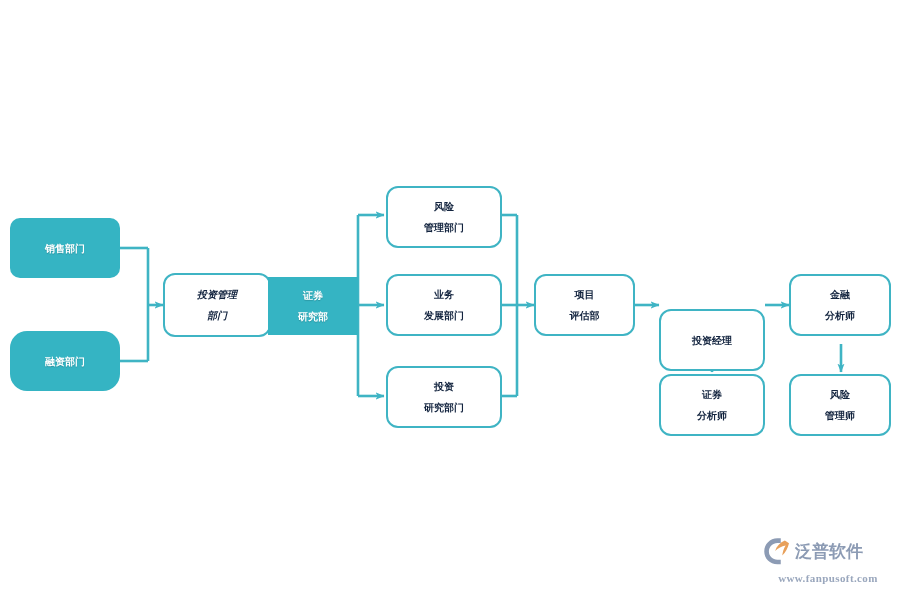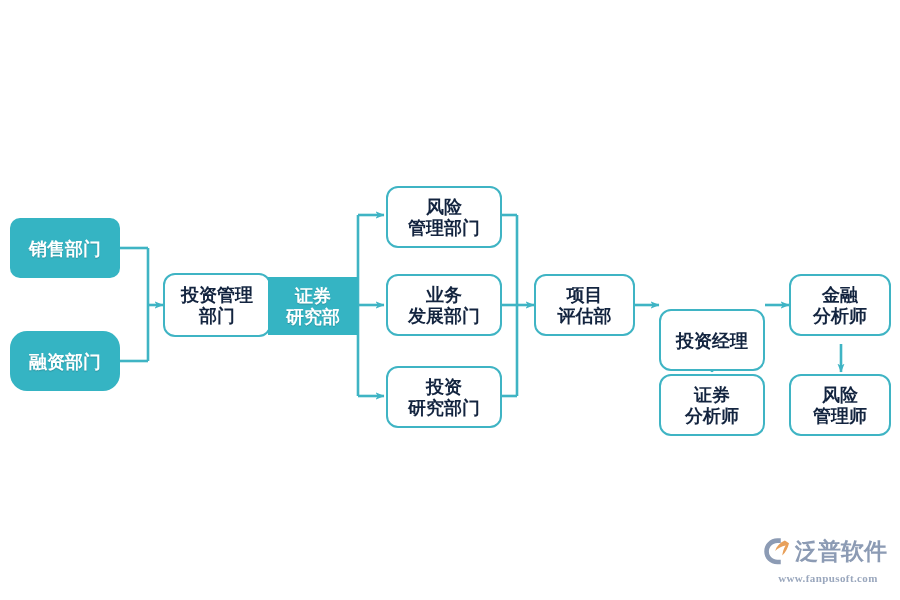--- a/index.html
+++ b/index.html
@@ -46,21 +46,21 @@
   
   .node {
     position: absolute;
     box-sizing: border-box;
     display: flex;
     align-items: center;
     justify-content: center;
     text-align: center;
     font-family: "DejaVu Sans", "Liberation Sans", sans-serif;
     font-weight: bold;
-    font-size: 18px;
+    font-size: 10px;
     line-height: 21px;
     white-space: pre-line;
     z-index: 3;
   }
   .node.filled {
     background: #35b4c3;
     color: #ffffff;
     border: none;
     border-radius: 10px;
     text-shadow: 0 1px 1px rgba(0,0,0,0.18);
@@ -96,21 +96,21 @@
   }
   .wm-mark {
     width: 30px;
     height: 30px;
     margin-right: 3px;
     flex: none;
   }
   .wm-name {
     font-family: "DejaVu Sans", "Liberation Sans", sans-serif;
     font-weight: bold;
-    font-size: 23px;
+    font-size: 17px;
     line-height: 26px;
     color: #8c9bb4;
     letter-spacing: 0px;
     white-space: nowrap;
   }
   .wm-url {
     font-family: "Liberation Serif", "DejaVu Serif", serif;
     font-weight: bold;
     font-size: 11px;
     line-height: 18px;
@@ -157,21 +157,21 @@
 
       <path d="M712,344 L712,372" marker-end="url(#arrow)"></path>
       <path d="M841,344 L841,372" marker-end="url(#arrow)"></path>
     </g>
   </svg>
 
   <div class="node filled" style="left:10px;  top:218px; width:110px; height:60px;">销售部门</div>
 
   <div class="node filled" style="left:10px;  top:331px; width:110px; height:60px;border-radius:17px;">融资部门</div>
 
-  <div class="node outlined" style="left:163px; top:273px; width:108px; height:64px;">投资管理
+  <div class="node outlined" style="left:163px; top:273px; width:108px; height:64px;font-style:italic;">投资管理
 部门</div>
 
   <div class="node flat" style="left:268px; top:277px; width:90px; height:58px;">证券
 研究部</div>
 
   <div class="node outlined" style="left:386px; top:186px; width:116px; height:62px;">风险
 管理部门</div>
 
   <div class="node outlined" style="left:386px; top:274px; width:116px; height:62px;">业务
 发展部门</div>

